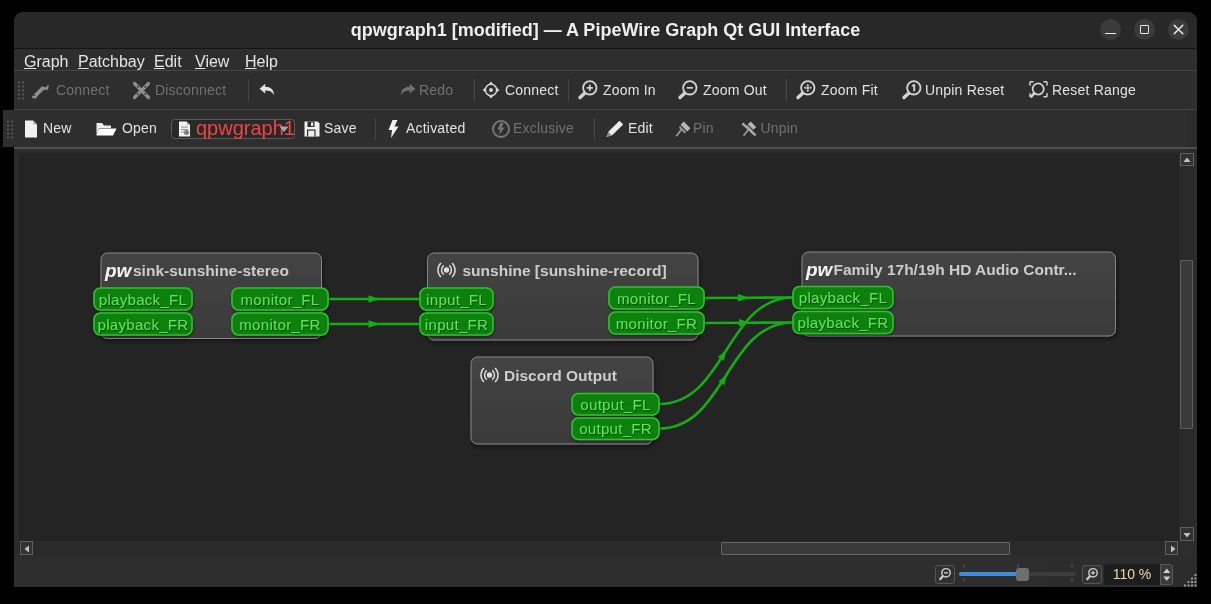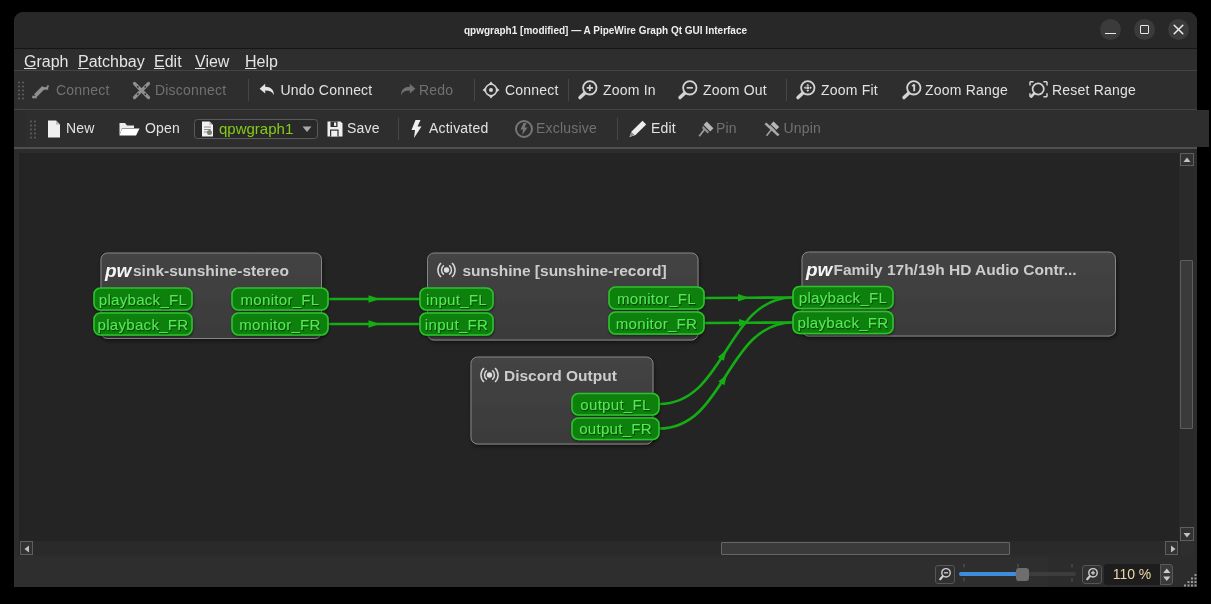--- a/index.html
+++ b/index.html
@@ -9,21 +9,21 @@
   .dis{color:#717171;}
   .mtxt{font-size:16px;color:#e4e4e4;top:2.5px;white-space:nowrap;}
   .vsep{position:absolute;width:1px;top:8px;height:22px;background:#464646;}
 </style>
 </head>
 <body>
 
 <div class="abs" style="left:14px;top:11.5px;width:1183px;height:575px;background:#2c2c2c;border-radius:9px 9px 0 0;"></div>
 
 <div class="abs" style="left:14px;top:11.5px;width:1183px;height:37px;background:#282828;border-radius:9px 9px 0 0;border-bottom:1.5px solid #161616;">
-  <div class="abs" style="left:0;top:0;width:1183px;height:37px;text-align:center;line-height:37px;font-size:10px;font-weight:bold;color:#eeeeee;">qpwgraph1 [modified] — A PipeWire Graph Qt GUI Interface</div>
+  <div class="abs" style="left:0;top:0;width:1183px;height:37px;text-align:center;line-height:37px;font-size:18px;font-weight:bold;color:#eeeeee;">qpwgraph1 [modified] — A PipeWire Graph Qt GUI Interface</div>
 
   <div class="abs" style="left:1086px;top:7px;width:21px;height:21px;border-radius:50%;background:#3b3b3b;">
     <div class="abs" style="left:5px;top:14px;width:11px;height:1.8px;background:#e8e8e8;"></div>
   </div>
   <div class="abs" style="left:1120px;top:7px;width:21px;height:21px;border-radius:50%;background:#3b3b3b;">
     <div class="abs" style="left:6px;top:6px;width:9px;height:9px;border:1.4px solid #e8e8e8;border-radius:1px;"></div>
   </div>
   <div class="abs" style="left:1154px;top:7px;width:21px;height:21px;border-radius:50%;background:#3b3b3b;">
     <svg class="abs" style="left:0;top:0" width="21" height="21">
         <path d="M6.2 6.2 L14.8 14.8 M14.8 6.2 L6.2 14.8" stroke="#ededed" stroke-width="1.5" stroke-linecap="round"></path>
@@ -67,21 +67,20 @@
   <svg class="abs" style="left:118px;top:10px" width="19" height="19">
     <path d="M2.5 2.5 L16.5 16.5 M16.5 2.5 L2.5 16.5" stroke="#8f8f8f" stroke-width="3.2" stroke-linecap="round" fill="none"></path>
     <path d="M5.2 5.2 L6.4 6.4 M12.6 12.6 L13.8 13.8 M12.6 6.4 L13.8 5.2 M5.2 13.8 L6.4 12.6" stroke="#2e2e2e" stroke-width="1.4" fill="none"></path>
   </svg>
   <span class="abs txt dis" style="left:141px;">Disconnect</span>
   <div class="vsep" style="left:234px;"></div>
 
   <svg class="abs" style="left:243px;top:10px" width="20" height="19">
     <path d="M8.2 2.8 L2.6 7.7 L8.2 12.6 L8.2 9.6 C12.8 9.6 15.4 11 16.9 14.2 C16.9 8.7 13.8 5.8 8.2 5.8 Z" fill="#e4e4e4"></path>
   </svg>
-  <span class="abs txt" style="left:266.5px;">Undo Connect</span>
 
   <svg class="abs" style="left:384px;top:10px" width="20" height="19">
     <path d="M11.8 2.8 L17.4 7.7 L11.8 12.6 L11.8 9.6 C7.2 9.6 4.6 11 3.1 14.2 C3.1 8.7 6.2 5.8 11.8 5.8 Z" fill="#717171"></path>
   </svg>
   <span class="abs txt dis" style="left:405px;">Redo</span>
   <div class="vsep" style="left:459.5px;"></div>
 
   <svg class="abs" style="left:467px;top:9px" width="20" height="20">
     <circle cx="10" cy="10" r="5.7" stroke="#d4d4d4" stroke-width="1.6" fill="none"></circle>
     <circle cx="10" cy="10" r="2" fill="#d4d4d4"></circle>
@@ -112,32 +111,32 @@
     <path d="M13.8 4.7 l1.5 2 h-3z M13.8 12.9 l1.5 -2 h-3z M9.7 8.8 l2 -1.5 v3z M17.9 8.8 l-2 -1.5 v3z" fill="#d4d4d4"></path>
   </svg>
   <span class="abs txt" style="left:807px;">Zoom Fit</span>
 
   <svg class="abs" style="left:886px;top:8px" width="25" height="22">
     <circle cx="13.8" cy="8.8" r="6.7" stroke="#d4d4d4" stroke-width="1.8" fill="none"></circle>
     <path d="M8.6 14.2 L4 18.6" stroke="#d4d4d4" stroke-width="3.4" stroke-linecap="round"></path>
     <path d="M14.2 5.4 V12.2" stroke="#d4d4d4" stroke-width="1.9"></path>
     <path d="M14.2 5.4 l-2.2 1.9" stroke="#d4d4d4" stroke-width="1.4" fill="none"></path>
   </svg>
-  <span class="abs txt" style="left:911px;">Zoom Range</span>
+  <span class="abs txt" style="left:911px;">Unpin Reset</span>
 
   <svg class="abs" style="left:1011px;top:8px" width="25" height="22">
     <circle cx="13.2" cy="10" r="5.6" stroke="#d4d4d4" stroke-width="1.7" fill="none"></circle>
     <path d="M9.2 14.4 L6.2 17.6" stroke="#d4d4d4" stroke-width="2.8" stroke-linecap="round"></path>
     <path d="M5 2.8 h3.6 M5 2.8 v3.6 M22 2.8 h-3.6 M22 2.8 v3.6 M22 17.8 h-3.6 M22 17.8 v-3.6 M5 17.8 v-3.6" stroke="#d4d4d4" stroke-width="1.5" fill="none"></path>
   </svg>
   <span class="abs txt" style="left:1038px;">Reset Range</span>
 </div>
 <div class="abs" style="left:14px;top:108.5px;width:1183px;height:1px;background:#454545;"></div>
 
-<div class="abs" id="tb2" style="left:26px;top:109.5px;width:1183px;height:37.5px;background:#2e2e2e;line-height:37.5px;">
+<div class="abs" id="tb2" style="left:3px;top:109.5px;width:1183px;height:37.5px;background:#2e2e2e;line-height:37.5px;">
   <svg class="abs" style="left:3px;top:9px" width="8" height="21">
     <g fill="#5c5c5c">
         <circle cx="2" cy="2.5" r="1.1"></circle>
         <circle cx="6" cy="2.5" r="1.1"></circle>
         <circle cx="2" cy="6.5" r="1.1"></circle>
         <circle cx="6" cy="6.5" r="1.1"></circle>
         <circle cx="2" cy="10.5" r="1.1"></circle>
         <circle cx="6" cy="10.5" r="1.1"></circle>
         <circle cx="2" cy="14.5" r="1.1"></circle>
         <circle cx="6" cy="14.5" r="1.1"></circle>
@@ -158,21 +157,21 @@
   </svg>
   <span class="abs txt" style="left:119px;">Open</span>
 
   <div class="abs" style="left:168px;top:9px;width:124px;height:20.5px;background:#292929;border:1px solid #5a5a5a;border-radius:3.5px;"></div>
   <svg class="abs" style="left:175px;top:11.5px" width="13" height="16">
     <path d="M1 0.5 h7.5 l3.5 3.5 v11.5 h-11 z" fill="#f2f2f2"></path>
     <path d="M8.5 0.5 l3.5 3.5 h-3.5 z" fill="#b9b9b9"></path>
     <path d="M3 6 h7 M3 8.5 h7 M3 11 h4.5" stroke="#8d8d8d" stroke-width="1"></path>
     <circle cx="8.5" cy="11.5" r="2.5" fill="#78806e"></circle>
   </svg>
-  <span class="abs" style="left:193px;font-size:15px;color:#84cc16;white-space:nowrap;">qpwgraph1</span>
+  <span class="abs" style="left:193px;font-size:20px;color:#ef4444;white-space:nowrap;">qpwgraph1</span>
   <svg class="abs" style="left:276px;top:16px" width="10" height="7">
       <path d="M0.5 0.5 h9 l-4.5 5.5 z" fill="#aaaaaa"></path>
     </svg>
 
   <svg class="abs" style="left:300px;top:10px" width="18" height="18">
     <path d="M1.5 1.5 h13 l2 2 v13 h-15 z" fill="#efefef"></path>
     <rect x="4.5" y="1.5" width="7" height="5.5" fill="#2e2e2e"></rect>
     <rect x="8" y="2.5" width="2.2" height="3.4" fill="#efefef"></rect>
     <rect x="4" y="9.5" width="8.6" height="7" fill="#2e2e2e"></rect>
     <rect x="5.2" y="10.7" width="6.2" height="5.8" fill="#efefef"></rect>

